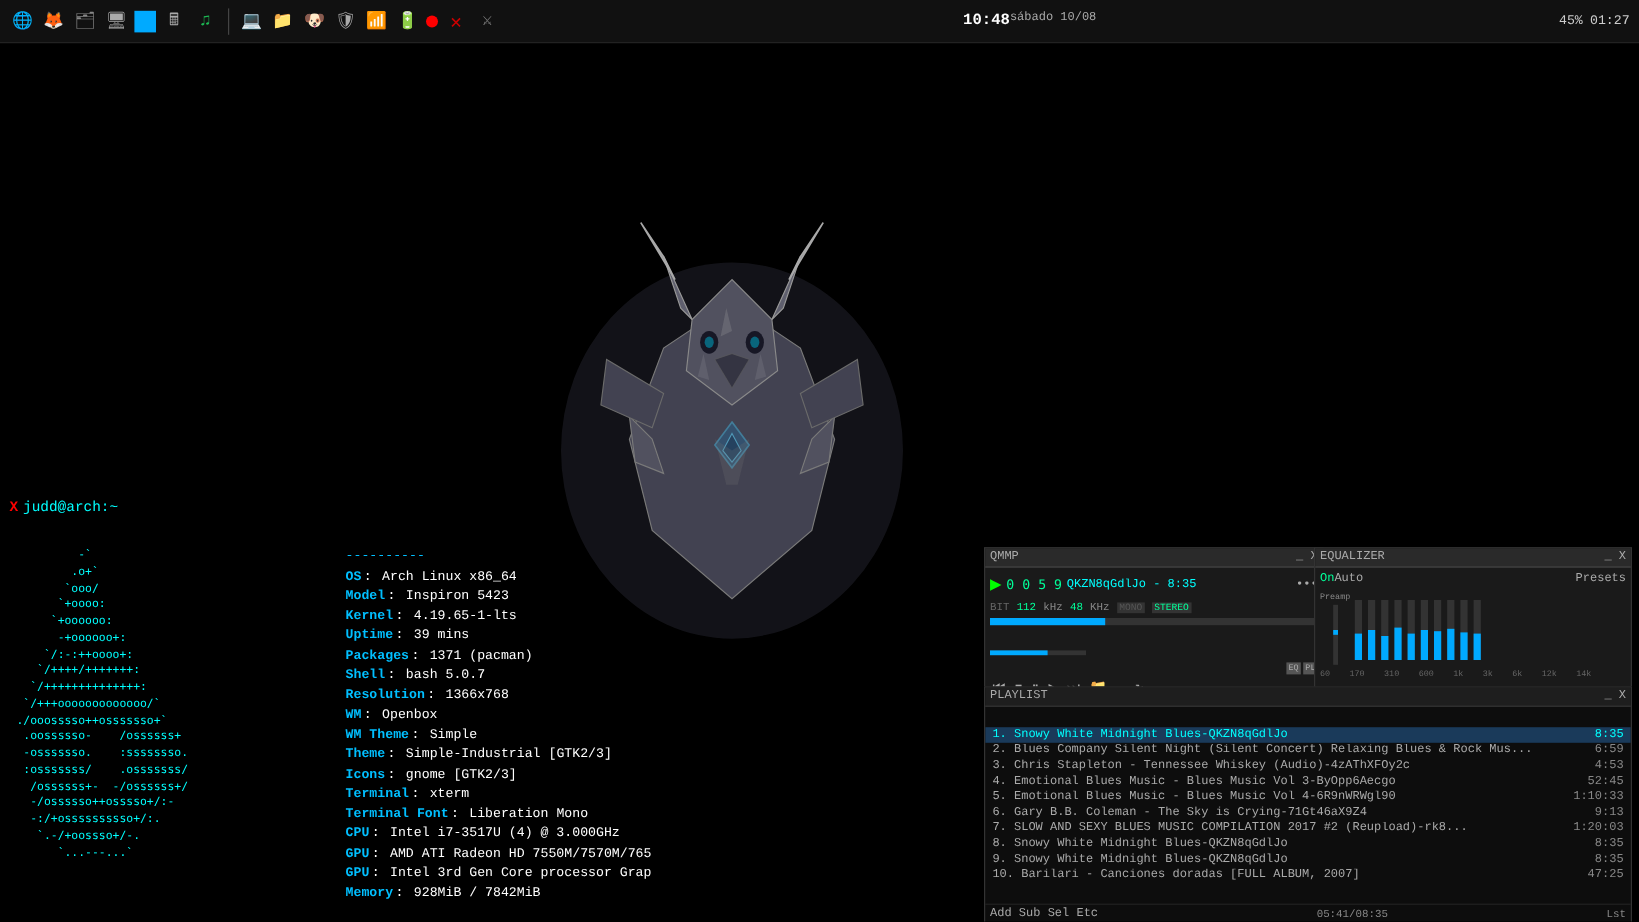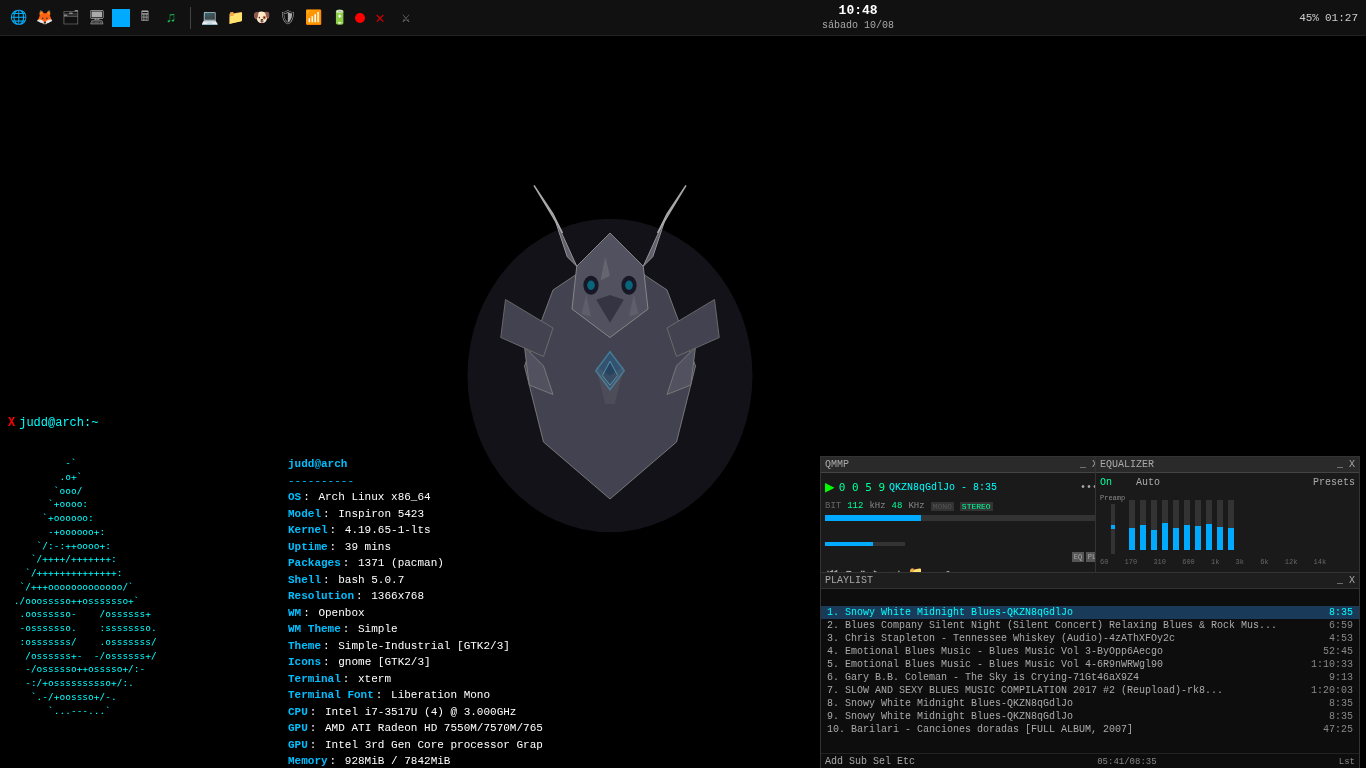--- a/index.html
+++ b/index.html
@@ -25,22 +25,22 @@
       z-index: 100;
       border-bottom: 1px solid #222;
     }
     #taskbar-left {
       display: flex;
       align-items: center;
       gap: 4px;
     }
     #taskbar-center {
       display: flex;
-      flex-direction: column;
-      align-items: center;
+      flex-direction: row;
+      align-items: flex-start;
       font-size: 11px;
       color: #aaa;
       line-height: 1.3;
     }
     #taskbar-right {
       display: flex;
       align-items: center;
       gap: 6px;
       font-size: 11px;
       color: #ccc;
@@ -258,21 +258,21 @@
       display: flex;
       align-items: center;
       justify-content: space-between;
       border-bottom: 1px solid #444;
     }
     .eq-title-text { color: #aaa; font-size: 10px; }
     #eq-body { padding: 4px; }
     #eq-top {
       display: flex;
       align-items: center;
-      gap: 24px;
+      gap: 0;
       margin-bottom: 4px;
     }
     .eq-toggle { color: #00ff99; font-size: 10px; }
     .eq-presets-label { color: #aaa; font-size: 10px; }
     #eq-bars {
       display: flex;
       align-items: flex-end;
       gap: 3px;
       height: 60px;
       padding: 4px 0;
@@ -405,23 +405,20 @@
   -osssssso.    :ssssssso.
   :osssssss/    .osssssss/
    /ossssss+-  -/ossssss+/
    -/ossssso++osssso+/:-
    -:/+ossssssssso+/:. 
     `.-/+oossso+/-.
        `...---...`</pre>
 
     <div class="info-block">
       <div class="info-line">
-        <span style="color:#00bfff;font-weight:bold;">judd@arch</span>
-      </div>
-      <div class="info-line">
         <span style="color:#00bfff;">----------</span>
       </div>
       <div id="info-lines-container">
           <div class="info-line">
             <span class="info-key">OS</span>
             <span class="info-sep">:</span>
             <span class="info-val">&nbsp;Arch Linux x86_64</span>
           </div>
           <div class="info-line">
             <span class="info-key">Model</span>

